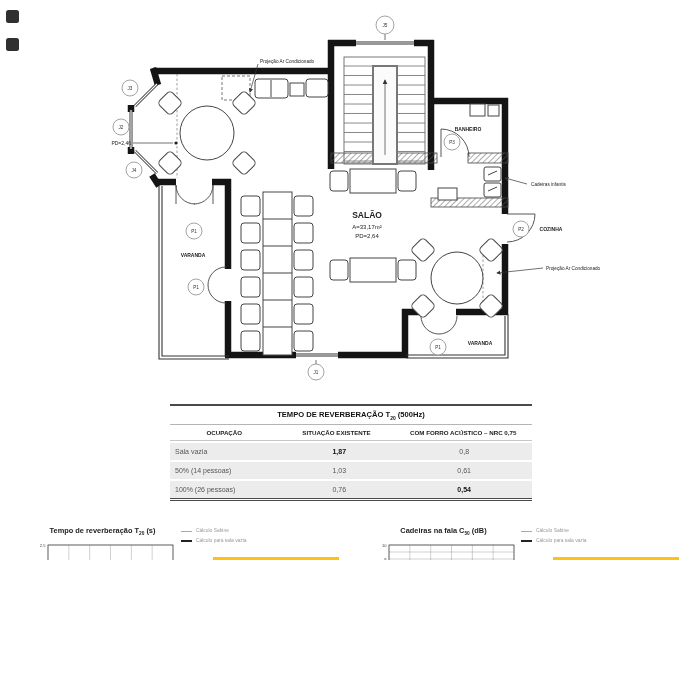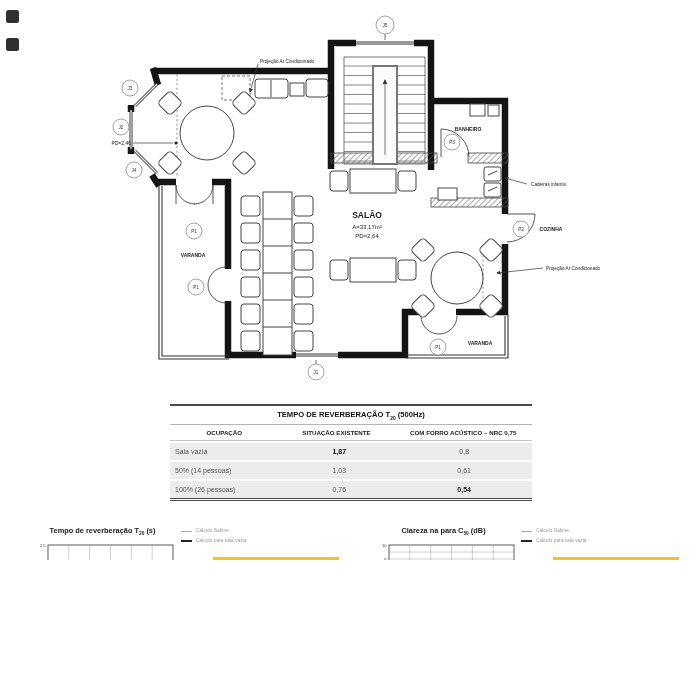--- a/index.html
+++ b/index.html
@@ -409,21 +409,21 @@
       <div class="flabel">Cálculo para sala vazia</div>
       <div class="fval">0.82</div>
       <div class="fval">1.50</div>
       <div class="fval">1.87</div>
       <div class="fval">1.53</div>
       <div class="fval">1.35</div>
       <div class="fval">1.26</div>
     </div>
   </div>
 
-  <div class="chart-title" style="left:366px;top:526px"><span>Clareza na para C</span><sub>50</sub><span> (dB)</span></div>
+  <div class="chart-title" style="left:366px;top:526px"><span>Cadeiras na fala C</span><sub>50</sub><span> (dB)</span></div>
   <svg class="chart-svg" style="left:365px;top:538px" viewBox="0 0 152 128">
       <line x1="24" y1="7" x2="24" y2="105" class="grid"></line>
       <line x1="44.83333333333333" y1="7" x2="44.83333333333333" y2="105" class="grid"></line>
       <line x1="65.66666666666666" y1="7" x2="65.66666666666666" y2="105" class="grid"></line>
       <line x1="86.5" y1="7" x2="86.5" y2="105" class="grid"></line>
       <line x1="107.33333333333333" y1="7" x2="107.33333333333333" y2="105" class="grid"></line>
       <line x1="128.16666666666669" y1="7" x2="128.16666666666669" y2="105" class="grid"></line>
       <line x1="149" y1="7" x2="149" y2="105" class="grid"></line>
       <line x1="24" y1="105" x2="149" y2="105" class="grid"></line>
       <line x1="24" y1="98" x2="149" y2="98" class="grid"></line>

